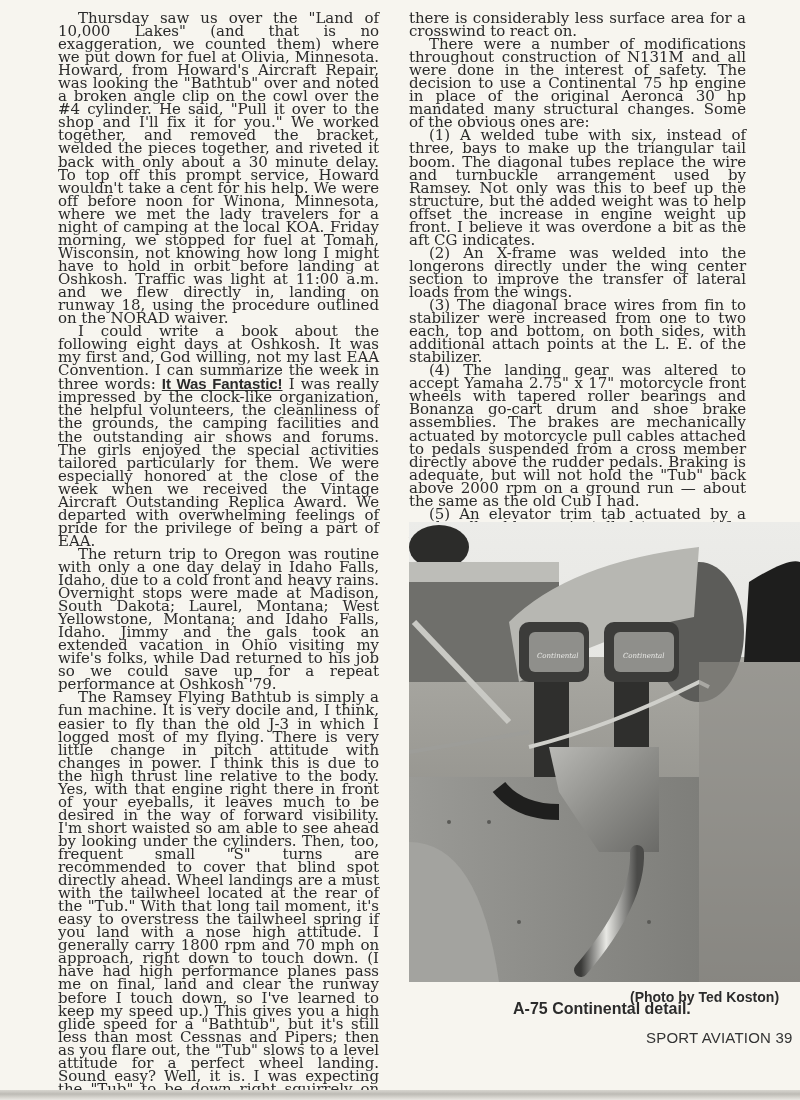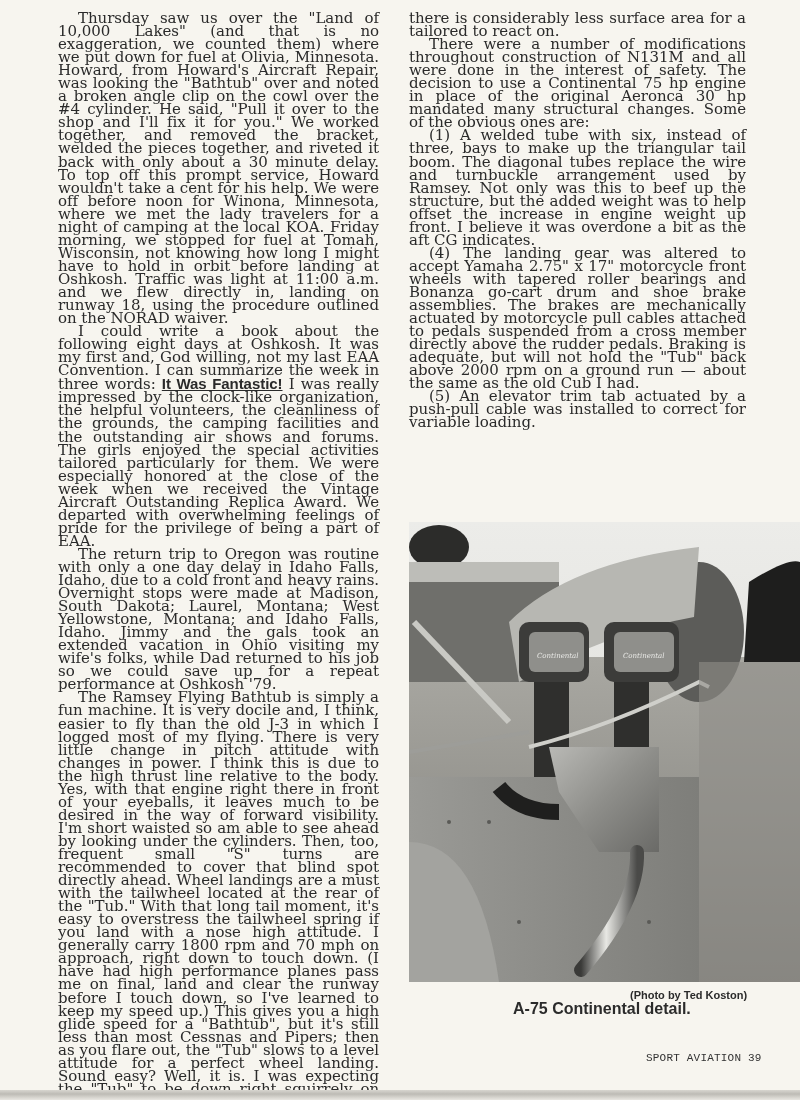--- a/index.html
+++ b/index.html
@@ -26,51 +26,53 @@
     .photo {
       position: absolute; left: 409px; top: 522px; width: 409px; height: 460px;
       overflow: hidden;
       background: linear-gradient(180deg, #e9e9e7 0%, #e3e3e0 18%, #8a8a86 40%, #9a9a95 70%, #8d8c88 100%);
     }
     .photo svg { display: block; }
 
     .credit {
       position: absolute; left: 630px; top: 989px;
       font-family: "Liberation Sans", "DejaVu Sans", sans-serif;
-      font-weight: bold; font-size: 11px; color: #2b2b2b;
+      font-weight: bold; font-size: 14px; color: #2b2b2b;
     }
     .caption {
       position: absolute; left: 513px; top: 1000px;
       font-family: Liberation Sans, sans-serif;
       font-weight: bold; font-size: 16px; color: #2b2b2b; text-align: right;
     }
     .folio {
       position: absolute; left: 646px; top: 1029px;
-      font-family: Liberation Mono, monospace;
-      font-size: 11px; color: #333; letter-spacing: 0.2px; margin-top: 23px;
+      font-family: Liberation Sans, sans-serif;
+      font-size: 15px; color: #333; letter-spacing: 0.2px;
     }
     .bottom-edge {
       position: absolute; left: 0; top: 1090px; width: 800px; height: 10px;
       background: linear-gradient(180deg, #d8d6d0 0%, #bdbbb5 40%, #e9e7e2 100%);
     }
   </style>
 </head>
 <body>
 
 <div class="col col-left">
   <p>Thursday saw us over the "Land of 10,000 Lakes" (and that is no exaggeration, we counted them) where we put down for fuel at Olivia, Minnesota. Howard, from Howard's Aircraft Repair, was looking the "Bathtub" over and noted a broken angle clip on the cowl over the #4 cylinder. He said, "Pull it over to the shop and I'll fix it for you." We worked together, and removed the bracket, welded the pieces together, and riveted it back with only about a 30 minute delay. To top off this prompt service, Howard wouldn't take a cent for his help. We were off before noon for Winona, Minnesota, where we met the lady travelers for a night of camping at the local KOA. Friday morning, we stopped for fuel at Tomah, Wisconsin, not knowing how long I might have to hold in orbit before landing at Oshkosh. Traffic was light at 11:00 a.m. and we flew directly in, landing on runway 18, using the procedure outlined on the NORAD waiver.</p>
   <p><span>I could write a book about the following eight days at Oshkosh. It was my first and, God willing, not my last EAA Convention. I can summarize the week in three words: </span><span class="bold-sans">It Was Fantastic!</span><span> I was really impressed by the clock-like organization, the helpful volunteers, the cleanliness of the grounds, the camping facilities and the outstanding air shows and forums. The girls enjoyed the special activities tailored particularly for them. We were especially honored at the close of the week when we received the Vintage Aircraft Outstanding Replica Award. We departed with overwhelming feelings of pride for the privilege of being a part of EAA.</span></p>
   <p>The return trip to Oregon was routine with only a one day delay in Idaho Falls, Idaho, due to a cold front and heavy rains. Overnight stops were made at Madison, South Dakota; Laurel, Montana; West Yellowstone, Montana; and Idaho Falls, Idaho. Jimmy and the gals took an extended vacation in Ohio visiting my wife's folks, while Dad returned to his job so we could save up for a repeat performance at Oshkosh '79.</p>
   <p>The Ramsey Flying Bathtub is simply a fun machine. It is very docile and, I think, easier to fly than the old J-3 in which I logged most of my flying. There is very little change in pitch attitude with changes in power. I think this is due to the high thrust line relative to the body. Yes, with that engine right there in front of your eyeballs, it leaves much to be desired in the way of forward visibility. I'm short waisted so am able to see ahead by looking under the cylinders. Then, too, frequent small "S" turns are recommended to cover that blind spot directly ahead. Wheel landings are a must with the tailwheel located at the rear of the "Tub." With that long tail moment, it's easy to overstress the tailwheel spring if you land with a nose high attitude. I generally carry 1800 rpm and 70 mph on approach, right down to touch down. (I have had high performance planes pass me on final, land and clear the runway before I touch down, so I've learned to keep my speed up.) This gives you a high glide speed for a "Bathtub", but it's still less than most Cessnas and Pipers; then as you flare out, the "Tub" slows to a level attitude for a perfect wheel landing. Sound easy? Well, it is. I was expecting the "Tub" to be down right squirrely on the ground with that close coupled tailwheel, especially in crosswinds, but it's not. There are several reasons for this: (1) We rigged the tailwheel with considerably less angular travel than the rudder. (2) The springs connected to the steering linkage are very stiff compression rather than tension springs. I used standard storm door safety springs purchased at the local hardware store. (3) The load on the tailwheel is high — 88 lbs. when empty and leveled for weight and balance check — so when fully loaded, you have a very positive control through the rudder pedals, and (4) with that open-framed fuselage,</p>
 </div>
 
 <div class="col col-right">
-  <p class="noindent">there is considerably less surface area for a tailored to react on.</p>
+  <p class="noindent">there is considerably less surface area for a crosswind to react on.</p>
   <p>There were a number of modifications throughout construction of N131M and all were done in the interest of safety. The decision to use a Continental 75 hp engine in place of the original Aeronca 30 hp mandated many structural changes. Some of the obvious ones are:</p>
   <p>(1) A welded tube with six, instead of three, bays to make up the triangular tail boom. The diagonal tubes replace the wire and turnbuckle arrangement used by Ramsey. Not only was this to beef up the structure, but the added weight was to help offset the increase in engine weight up front. I believe it was overdone a bit as the aft CG indicates.</p>
+  <p>(2) An X-frame was welded into the longerons directly under the wing center section to improve the transfer of lateral loads from the wings.</p>
+  <p>(3) The diagonal brace wires from fin to stabilizer were increased from one to two each, top and bottom, on both sides, with additional attach points at the L. E. of the stabilizer.</p>
   <p>(4) The landing gear was altered to accept Yamaha 2.75" x 17" motorcycle front wheels with tapered roller bearings and Bonanza go-cart drum and shoe brake assemblies. The brakes are mechanically actuated by motorcycle pull cables attached to pedals suspended from a cross member directly above the rudder pedals. Braking is adequate, but will not hold the "Tub" back above 2000 rpm on a ground run — about the same as the old Cub I had.</p>
   <p>(5) An elevator trim tab actuated by a push-pull cable was installed to correct for variable loading.</p>
 </div>
 
 <div class="photo">
   <svg width="391" height="460" viewBox="0 0 391 460" xmlns="http://www.w3.org/2000/svg">
     <defs>
       <linearGradient id="sky" x1="0" y1="0" x2="0" y2="1">
         <stop offset="0" stop-color="#ecece9"></stop>
           <stop offset="1" stop-color="#d9d9d5"></stop>

